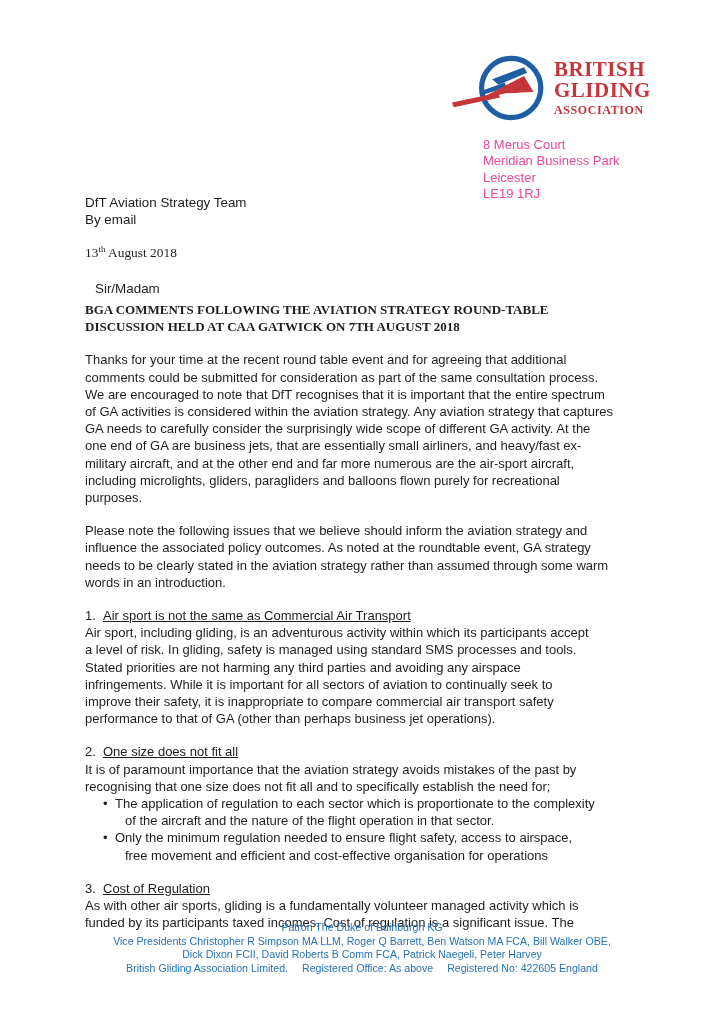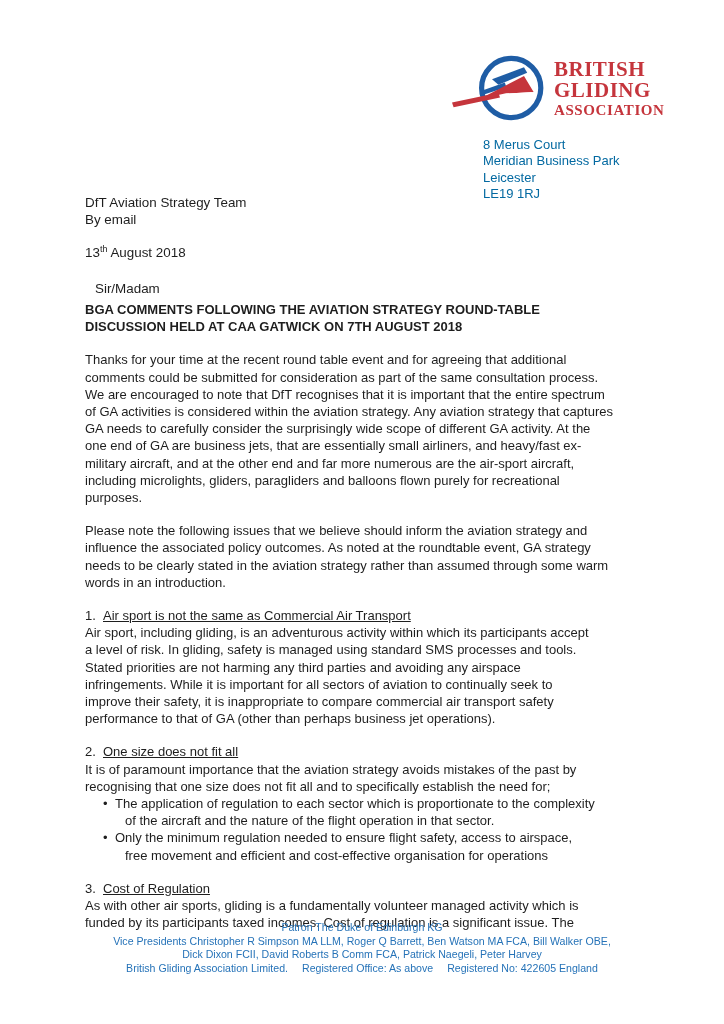--- a/index.html
+++ b/index.html
@@ -12,34 +12,34 @@
     overflow:hidden;
     margin:0 auto;
   }
   .abs { position:absolute; }
   .ml { white-space:pre-line; }
 
   
   .logo-wrap { left:452px; top:44px; display:flex; align-items:center; }
   .logo-text { margin-left:6px; color:#c5353c; font-weight:bold;font-family:Liberation Serif, serif; }
   .logo-text .big { font-size:21px; line-height:21px; letter-spacing:0.5px; }
-  .logo-text .small { font-size:15px; line-height:14px; letter-spacing:0.6px; margin-top:2px; }
+  .logo-text .small { font-size:12px; line-height:14px; letter-spacing:0.6px; margin-top:2px; }
 
-  .blue { color:#0369a1; }
+  .blue { color:#ec4899; }
   .addr { left:483px; top:137px; font-size:13px; line-height:16.4px; }
   .contact { left:483px; top:207px; font-size:13px; line-height:16.4px; }
 
   .recipient { left:85px; top:195px; font-size:13.4px; line-height:16.5px; }
-  .dateline { left:85px; top:244px; font-size:13.4px; }
+  .dateline { left:85px; top:244px; font-size:13.4px;font-family:Liberation Serif, serif; }
   .dateline sup { font-size:9px; }
   .salutation { left:95px; top:281px; font-size:13.4px; }
 
   
   .letter-body { left:85px; top:301px; width:584px; font-size:13px; line-height:17.2px; }
-  .heading { font-weight:bold; }
+  .heading { font-weight:bold;font-family:Liberation Serif, serif; }
   .para { margin-top:16px; }
   .section { margin-top:16px; }
   .sec-head .num { display:inline-block; width:18px; }
   .sec-head .title { text-decoration:underline; }
   .bullet-line { padding-left:18px; }
   .bullet-line .dot { display:inline-block; width:12px; }
   .bullet-cont { padding-left:40px; }
 
   
   .footer {

